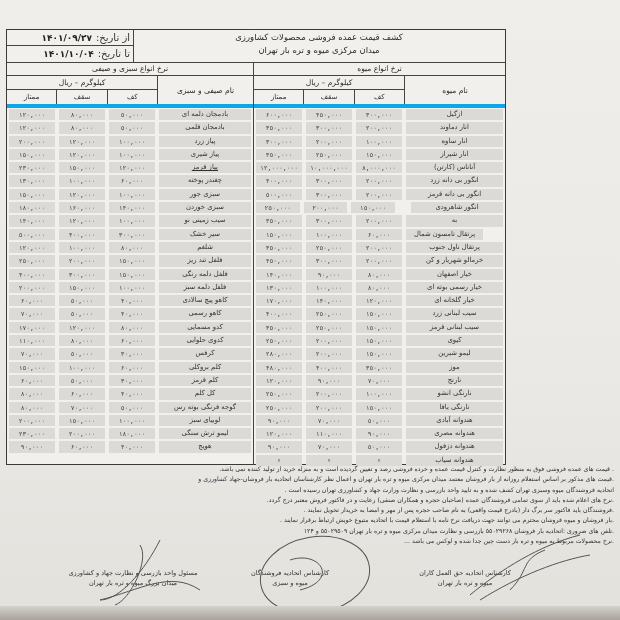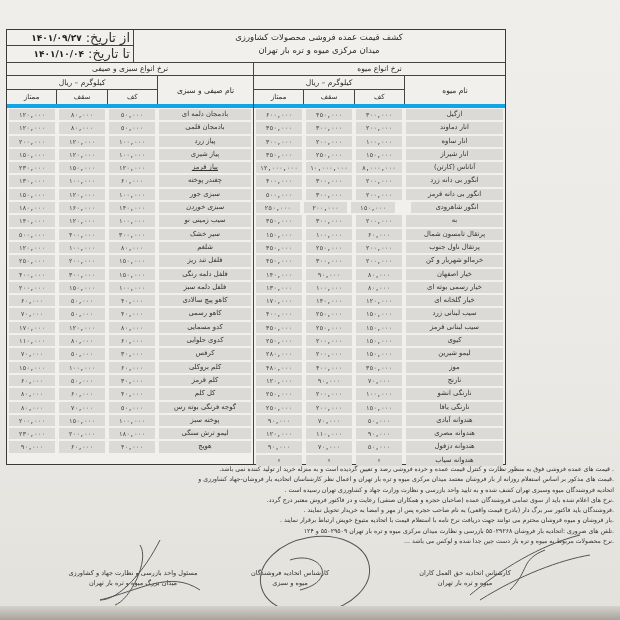--- a/index.html
+++ b/index.html
@@ -17,21 +17,21 @@
   .frame {
     position:absolute; left:6px; top:29px; width:498px; height:434px;
     border:1.2px solid #3a3a3a;
     background:#f1f0ed;
   }
   
   .hdr { position:absolute; left:0; top:0; width:498px; height:32px; border-bottom:1px solid #444; }
   .hdr-dates { position:absolute; left:0; top:0; width:126px; height:32px; border-right:1px solid #444; }
   .date-row { height:15px; border-bottom:1px solid #444; display:flex; direction:rtl; align-items:center; padding:0 3px; }
   .date-row:last-child { border-bottom:none; }
-  .date-label { font-size:13px; color:#333; margin-left:4px; }
+  .date-label { font-size:10px; color:#333; margin-left:4px; }
   .date-val { font-size:9px; font-weight:bold; color:#222; letter-spacing:0.5px; }
   .hdr-title { position:absolute; left:127px; top:1px; width:370px; height:30px; text-align:center; direction:rtl; }
   .hdr-title div { font-size:8.5px; line-height:13px; }
 
   .col { position:absolute; top:32px; height:402px; }
   .col-veg { left:0; width:246px; border-right:1px solid #444; }
   .col-fruit { left:247px; width:251px; }
 
   .sec-title { height:13px; border-bottom:1px solid #444; font-size:7.5px; text-align:center; direction:rtl; line-height:13px; }
   .sub-head { display:flex; height:28px; border-bottom:4px solid #0ea5e9; }
@@ -142,21 +142,21 @@
           <div class="row">
             <div class="cell" style="width: 46px;">۱۵۰,۰۰۰</div>
             <div class="cell" style="width: 46px;">۱۲۰,۰۰۰</div>
             <div class="cell" style="width: 46px;">۱۰۰,۰۰۰</div>
             <div class="cell name" style="width: 92px;">سبزی جور</div>
           </div>
           <div class="row">
             <div class="cell" style="width: 46px;">۱۸۰,۰۰۰</div>
             <div class="cell" style="width: 46px;">۱۶۰,۰۰۰</div>
             <div class="cell" style="width: 46px;">۱۴۰,۰۰۰</div>
-            <div class="cell name" style="width: 92px; font-style: italic;">سبزی خوردن</div>
+            <div class="cell name" style="width: 92px;">سبزی خوردن</div>
           </div>
           <div class="row">
             <div class="cell" style="width: 46px;">۱۴۰,۰۰۰</div>
             <div class="cell" style="width: 46px;">۱۲۰,۰۰۰</div>
             <div class="cell" style="width: 46px;">۱۰۰,۰۰۰</div>
             <div class="cell name" style="width: 92px;">سیب زمینی نو</div>
           </div>
           <div class="row">
             <div class="cell" style="width: 46px;">۵۰۰,۰۰۰</div>
             <div class="cell" style="width: 46px;">۴۰۰,۰۰۰</div>
@@ -238,21 +238,21 @@
           <div class="row">
             <div class="cell" style="width: 46px;">۸۰,۰۰۰</div>
             <div class="cell" style="width: 46px;">۷۰,۰۰۰</div>
             <div class="cell" style="width: 46px;">۵۰,۰۰۰</div>
             <div class="cell name" style="width: 92px;">گوجه فرنگی بوته رس</div>
           </div>
           <div class="row">
             <div class="cell" style="width: 46px;">۲۰۰,۰۰۰</div>
             <div class="cell" style="width: 46px;">۱۵۰,۰۰۰</div>
             <div class="cell" style="width: 46px;">۱۰۰,۰۰۰</div>
-            <div class="cell name" style="width: 92px;">پوخته سبز</div>
+            <div class="cell name" style="width: 92px;">لوبیای سبز</div>
           </div>
           <div class="row">
             <div class="cell" style="width: 46px;">۲۳۰,۰۰۰</div>
             <div class="cell" style="width: 46px;">۲۰۰,۰۰۰</div>
             <div class="cell" style="width: 46px;">۱۸۰,۰۰۰</div>
             <div class="cell name" style="width: 92px;">لیمو ترش سنگی</div>
           </div>
           <div class="row">
             <div class="cell" style="width: 46px;">۹۰,۰۰۰</div>
             <div class="cell" style="width: 46px;">۶۰,۰۰۰</div>
@@ -327,21 +327,21 @@
           <div class="row">
             <div class="cell" style="width: 46px;">۳۵۰,۰۰۰</div>
             <div class="cell" style="width: 46px;">۳۰۰,۰۰۰</div>
             <div class="cell" style="width: 46px;">۲۰۰,۰۰۰</div>
             <div class="cell name" style="width: 97px;">به</div>
           </div>
           <div class="row">
             <div class="cell" style="width: 46px;">۱۵۰,۰۰۰</div>
             <div class="cell" style="width: 46px;">۱۰۰,۰۰۰</div>
             <div class="cell" style="width: 46px;">۶۰,۰۰۰</div>
-            <div class="cell name" style="width: 97px;">پرتقال تامسون شمال</div>
+            <div class="cell name" style="width: 77px;">پرتقال تامسون شمال</div>
           </div>
           <div class="row">
             <div class="cell" style="width: 46px;">۳۵۰,۰۰۰</div>
             <div class="cell" style="width: 46px;">۲۵۰,۰۰۰</div>
             <div class="cell" style="width: 46px;">۲۰۰,۰۰۰</div>
             <div class="cell name" style="width: 97px;">پرتقال ناول جنوب</div>
           </div>
           <div class="row">
             <div class="cell" style="width: 46px;">۴۵۰,۰۰۰</div>
             <div class="cell" style="width: 46px;">۳۰۰,۰۰۰</div>

